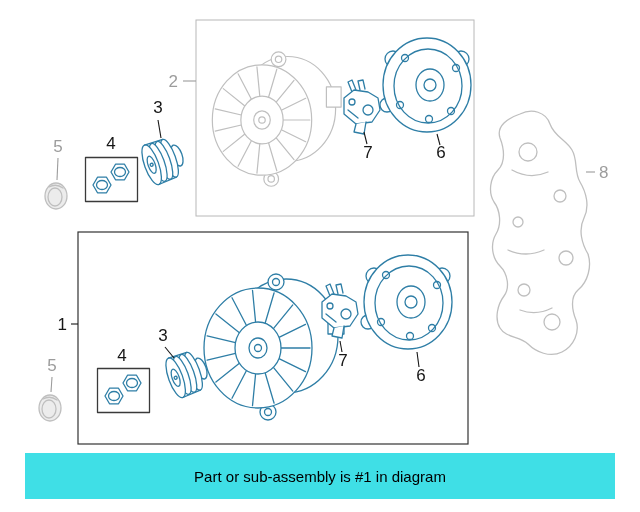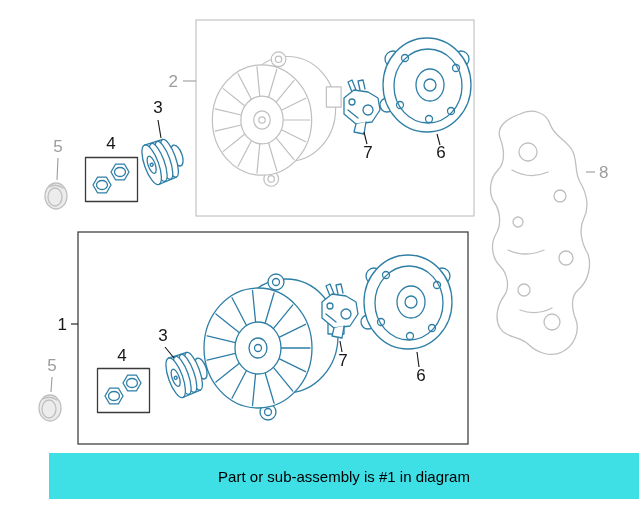--- a/index.html
+++ b/index.html
@@ -11,21 +11,21 @@
   .hl{stroke:var(--highlight,#2e7ea6);}
   .gray-part{stroke:var(--muted,#bfbfbf);}
   .frame-gray{fill:none;stroke:#b8b8b8;stroke-width:1;}
   .frame-dark{fill:none;stroke:#333;stroke-width:1.2;}
   .callout{font-size:17px;fill:#161616;}
   .callout.gray{fill:var(--label-gray,#9c9c9c);}
   .leader{stroke:#161616;stroke-width:1.1;fill:none;}
   .leader.gray{stroke:var(--label-gray,#9c9c9c);}
   .banner{position:absolute;left:25px;top:453px;width:590px;height:46px;
           background:var(--banner,#3fdfe6);color:#000;display:flex;flex-direction:column;
-          justify-content:center;align-items:center;font-size:15px;line-height:21px;text-align:center;margin-left:24px;}
+          justify-content:center;align-items:center;font-size:15px;line-height:21px;text-align:center;}
 </style>
 </head>
 <body>
 
 <div class="stage">
 
 <svg width="640" height="452" viewBox="0 0 640 452">
   <defs>
 
     <g id="sym-alt">

